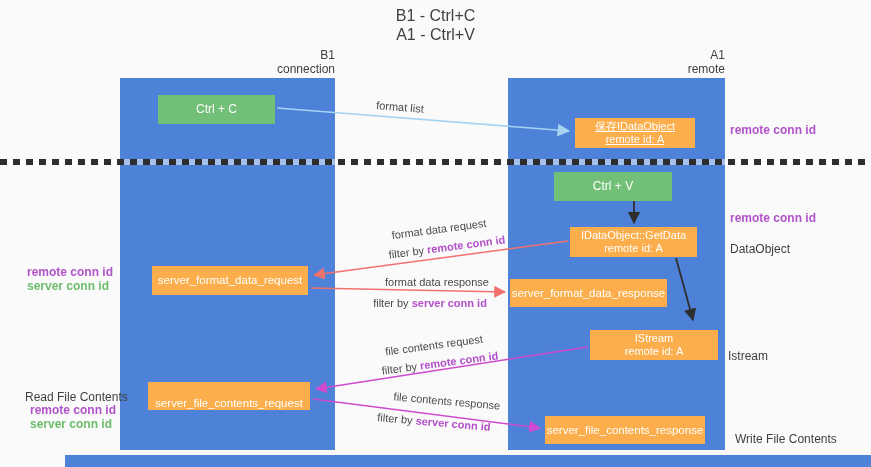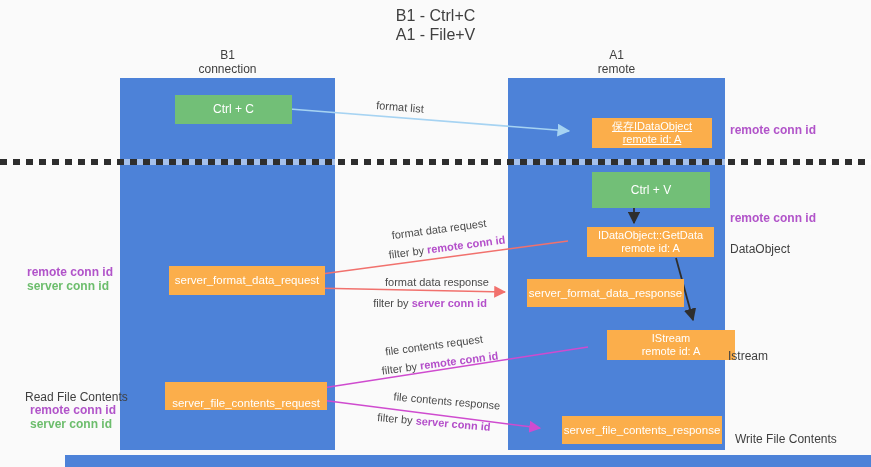--- a/index.html
+++ b/index.html
@@ -9,21 +9,21 @@
     width:871px;height:467px;
     position:relative;overflow:hidden;
   }
   .stage{position:absolute;left:0;top:0;width:871px;height:467px;}
 
   .title{
     position:absolute;left:0;top:6px;width:871px;
     text-align:center;color:#3f3f3f;font-size:16px;line-height:19px;
   }
   .col-header{
-    position:absolute;top:48px;text-align:center;
+    position:absolute;top:48px;text-align:right;
     color:#3f3f3f;font-size:12px;line-height:14px;
   }
   .col-header.left{left:120px;width:215px;}
   .col-header.right{left:508px;width:217px;}
 
   .lifeline{
     position:absolute;top:78px;height:372px;
     background:#4d82d8;z-index:1;
   }
   .lifeline.left{left:120px;width:215px;}
@@ -36,28 +36,28 @@
   .dashed-line{
     position:absolute;left:0;top:159px;width:871px;height:6px;z-index:2;
     background:repeating-linear-gradient(90deg,#2e2e2e 0 7px,rgba(255,255,255,0.5) 7px 13px);
   }
 
   svg.arrows{position:absolute;left:0;top:0;z-index:2;}
 
   .node{
     position:absolute;z-index:3;
     display:flex;flex-direction:column;align-items:center;justify-content:center;
-    color:#ffffff;font-size:11.5px;line-height:13px;text-align:center;margin-left:17px;
+    color:#ffffff;font-size:11.5px;line-height:13px;text-align:center;
   }
   .node.green{background:#72bf77;}
   .node.orange{background:#fbae4b;}
 
   .n-ctrl-c{left:158px;top:95px;width:117px;height:29px;font-size:12px;}
   .n-save{left:575px;top:118px;width:120px;height:30px;font-size:11px;text-decoration:underline;}
-  .n-ctrl-v{left:575px;top:172px;width:118px;height:36px;font-size:12px;}
+  .n-ctrl-v{left:554px;top:172px;width:118px;height:29px;font-size:12px;}
   .n-getdata{left:570px;top:227px;width:127px;height:30px;font-size:11px;}
   .n-istream{left:590px;top:330px;width:128px;height:30px;font-size:11px;}
   .n-fmt-req{left:152px;top:266px;width:156px;height:29px;}
   .n-fmt-resp{left:510px;top:279px;width:157px;height:28px;}
   .n-file-req{left:148px;top:382px;width:162px;height:28px;justify-content:flex-end;}
   .n-file-resp{left:545px;top:416px;width:160px;height:28px;}
 
   .side-label{position:absolute;z-index:3;font-size:12px;white-space:nowrap;}
   .side-label.purple{color:#b153c9;font-weight:bold;}
   .side-label.greentx{color:#6cbd6c;font-weight:bold;}
@@ -72,21 +72,21 @@
   .rot-pos{transform:translate(-50%,-50%) rotate(5deg);}
   .rot-fl{transform:translate(-50%,-50%) rotate(4.5deg);}
 </style>
 </head>
 <body>
 
 <div class="stage">
 
   <div class="title">
     <div>B1 - Ctrl+C</div>
-    <div>A1 - File+V</div>
+    <div>A1 - Ctrl+V</div>
   </div>
 
   <div class="col-header left">
     <div>B1</div>
     <div>connection</div>
   </div>
   <div class="col-header right">
     <div>A1</div>
     <div>remote</div>
   </div>

